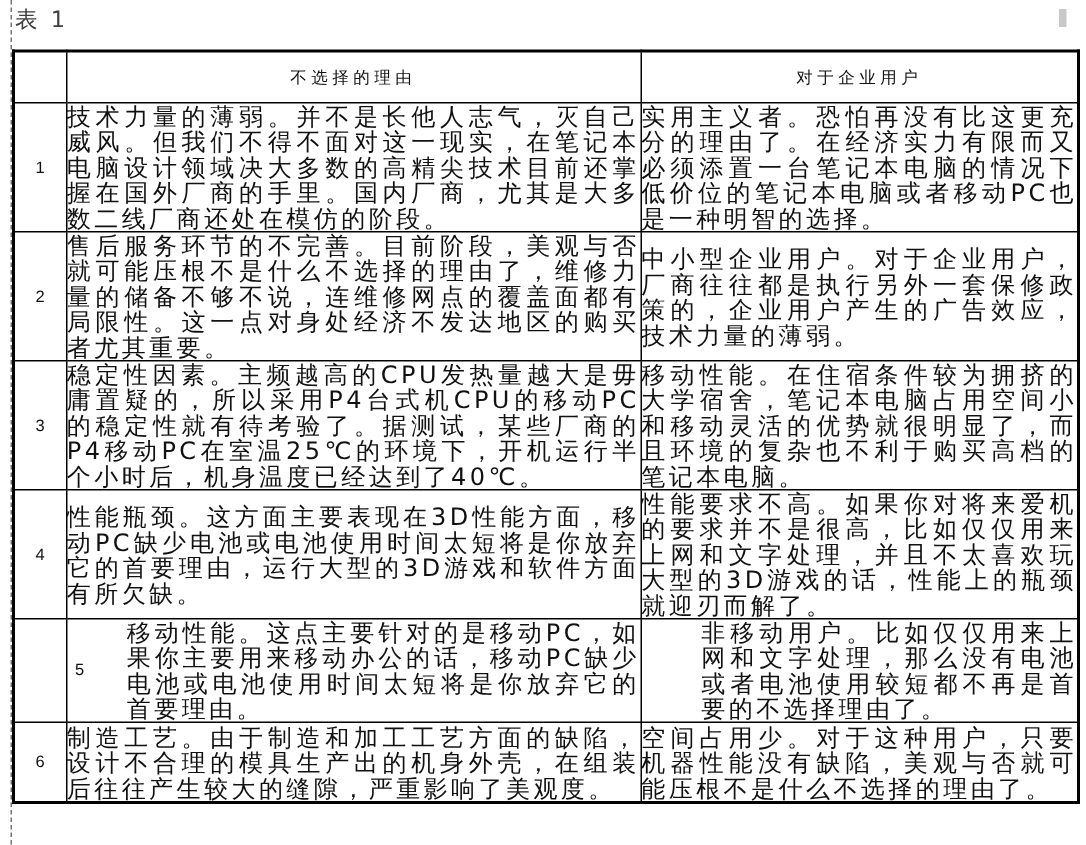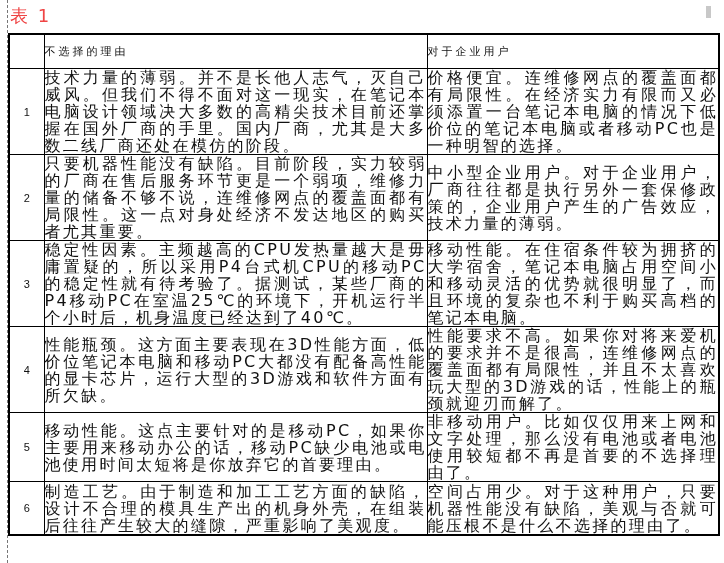--- a/index.html
+++ b/index.html
@@ -28,23 +28,23 @@
       left: 706px;
       top: 6px;
       width: 5px;
       height: 12px;
       background: #c8c8c8;
     }
     .caption {
       position: absolute;
       left: 10px;
       top: 4px;
-      font-size: 18px;
+      font-size: 15px;
       letter-spacing: 2px;
-      color: #ef4444;
+      color: #404040;
     }
     table.doc-table {
       position: absolute;
       left: 8px;
       top: 33px;
       width: 710px;
       border-collapse: collapse;
       table-layout: fixed;
       border: 2px solid #000;
     }
@@ -54,40 +54,40 @@
       vertical-align: middle;
       padding: 0;
     }
     col.c-num { width: 35px; }
     col.c-no { width: 383px; }
     col.c-yes { width: 292px; }
     thead th {
       height: 33px;
       font-size: 11px;
       letter-spacing: 3px;
-      text-align: left;
+      text-align: center;
     }
     td.num {
       text-align: center;
       font-size: 11px;
       font-family: "Liberation Sans", sans-serif;
     }
     td.txt {
       font-size: 16px;
       line-height: 17px;
       letter-spacing: 2.3px;
       text-align: justify;
       padding: 7px 6px 9px 8px;
       vertical-align: top;
     }
     tr.r1 td { height: 70px; }
     tr.r2 td { height: 70px; }
     tr.r3 td { height: 70px; }
     tr.r4 td { height: 68px; }
-    tr.r5 td { height: 52px; }
+    tr.r5 td { height: 52px; padding-left: 40px; }
     tr.r6 td { height: 52px; }
   </style>
 </head>
 <body>
 
 <div class="margin-line"></div>
 <div class="scroll-hint"></div>
 
 <div class="caption">表 1</div>
 
@@ -101,36 +101,36 @@
     <tr>
       <th></th>
       <th>不选择的理由</th>
       <th>对于企业用户</th>
     </tr>
   </thead>
   <tbody>
     <tr class="r1">
       <td class="num">1</td>
       <td class="txt">技术力量的薄弱。并不是长他人志气，灭自己威风。但我们不得不面对这一现实，在笔记本电脑设计领域决大多数的高精尖技术目前还掌握在国外厂商的手里。国内厂商，尤其是大多数二线厂商还处在模仿的阶段。</td>
-      <td class="txt">价格便宜。连维修网点的覆盖面都有局限性。在经济实力有限而又必须添置一台笔记本电脑的情况下低价位的笔记本电脑或者移动PC也是一种明智的选择。</td>
+      <td class="txt">实用主义者。恐怕再没有比这更充分的理由了。在经济实力有限而又必须添置一台笔记本电脑的情况下低价位的笔记本电脑或者移动PC也是一种明智的选择。</td>
     </tr>
     <tr class="r2">
       <td class="num">2</td>
-      <td class="txt">只要机器性能没有缺陷。目前阶段，实力较弱的厂商在售后服务环节更是一个弱项，维修力量的储备不够不说，连维修网点的覆盖面都有局限性。这一点对身处经济不发达地区的购买者尤其重要。</td>
+      <td class="txt">售后服务环节的不完善。目前阶段，美观与否就可能压根不是什么不选择的理由了，维修力量的储备不够不说，连维修网点的覆盖面都有局限性。这一点对身处经济不发达地区的购买者尤其重要。</td>
       <td class="txt">中小型企业用户。对于企业用户，厂商往往都是执行另外一套保修政策的，企业用户产生的广告效应，技术力量的薄弱。</td>
     </tr>
     <tr class="r3">
       <td class="num">3</td>
       <td class="txt">稳定性因素。主频越高的CPU发热量越大是毋庸置疑的，所以采用P4台式机CPU的移动PC的稳定性就有待考验了。据测试，某些厂商的P4移动PC在室温25℃的环境下，开机运行半个小时后，机身温度已经达到了40℃。</td>
       <td class="txt">移动性能。在住宿条件较为拥挤的大学宿舍，笔记本电脑占用空间小和移动灵活的优势就很明显了，而且环境的复杂也不利于购买高档的笔记本电脑。</td>
     </tr>
     <tr class="r4">
       <td class="num">4</td>
-      <td class="txt">性能瓶颈。这方面主要表现在3D性能方面，低价位笔记本电脑和移动PC大都没有配备高性能的显卡芯片，运行大型的3D游戏和软件方面有所欠缺。</td>
-      <td class="txt">性能要求不高。如果你对将来爱机的要求并不是很高，连维修网点的覆盖面都有局限性，并且不太喜欢玩大型的3D游戏的话，性能上的瓶颈就迎刃而解了。</td>
+      <td class="txt">性能瓶颈。这方面主要表现在3D性能方面，移动PC缺少电池或电池使用时间太短将是你放弃它的首要理由，运行大型的3D游戏和软件方面有所欠缺。</td>
+      <td class="txt">性能要求不高。如果你对将来爱机的要求并不是很高，比如仅仅用来上网和文字处理，并且不太喜欢玩大型的3D游戏的话，性能上的瓶颈就迎刃而解了。</td>
     </tr>
     <tr class="r5">
       <td class="num">5</td>
       <td class="txt">移动性能。这点主要针对的是移动PC，如果你主要用来移动办公的话，移动PC缺少电池或电池使用时间太短将是你放弃它的首要理由。</td>
       <td class="txt">非移动用户。比如仅仅用来上网和文字处理，那么没有电池或者电池使用较短都不再是首要的不选择理由了。</td>
     </tr>
     <tr class="r6">
       <td class="num">6</td>
       <td class="txt">制造工艺。由于制造和加工工艺方面的缺陷，设计不合理的模具生产出的机身外壳，在组装后往往产生较大的缝隙，严重影响了美观度。</td>
       <td class="txt">空间占用少。对于这种用户，只要机器性能没有缺陷，美观与否就可能压根不是什么不选择的理由了。</td>

